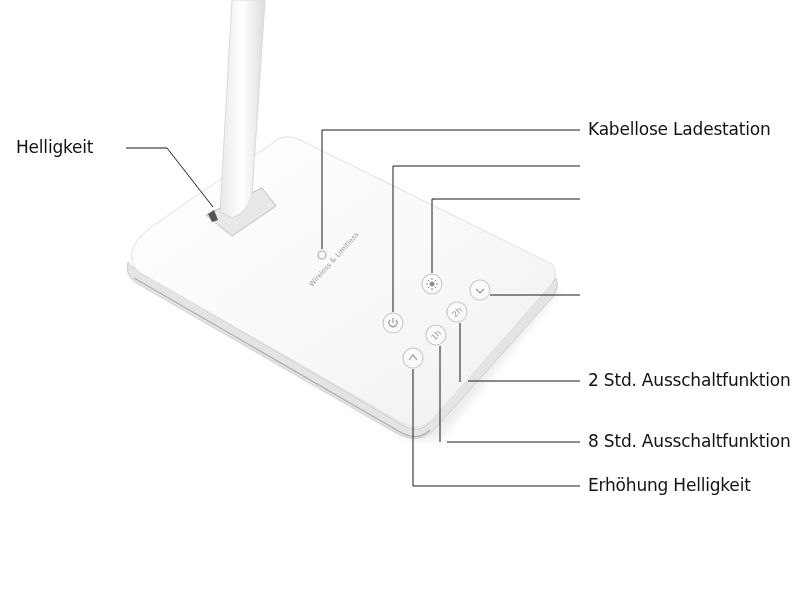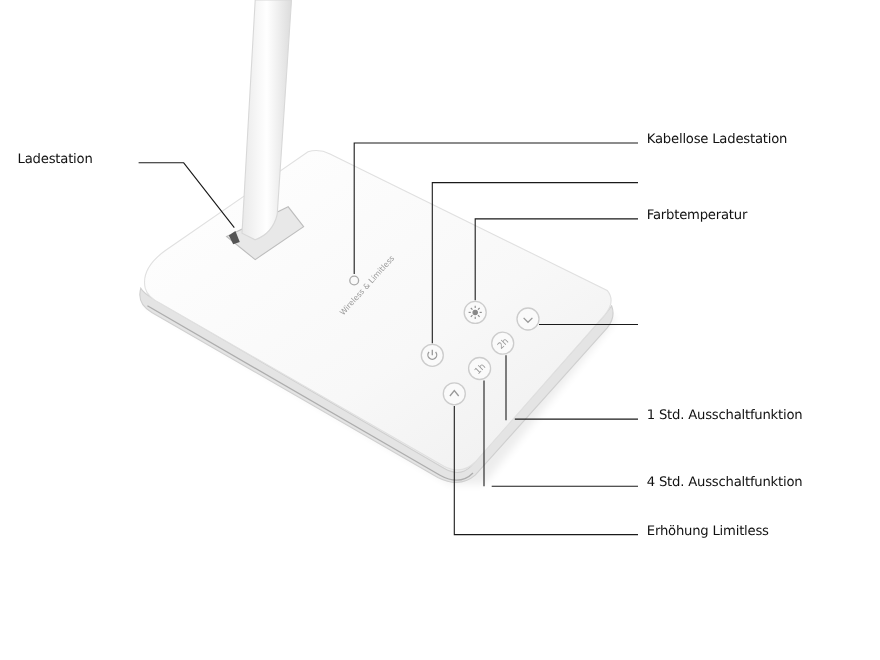--- a/index.html
+++ b/index.html
@@ -1,19 +1,19 @@
 <!DOCTYPE html>
 <html><head>
 <meta charset="utf-8">
 <style>
   html, body { margin:0; padding:0; background:#ffffff; }
   body { width:800px; height:600px; position:relative; overflow:hidden;
          font-family: "DejaVu Sans", sans-serif; }
   #scene { position:absolute; left:0; top:0; width:800px; height:600px; }
-  .label { position:absolute; font-size:12px; color:#111; white-space:nowrap;
+  .label { position:absolute; font-size:17px; color:#111; white-space:nowrap;
            font-family:"DejaVu Sans", sans-serif; letter-spacing:-0.2px; }
   .btn { cursor:pointer; }
 </style>
 </head>
 <body>
 
 <div id="scene">
   <svg width="800" height="600" viewBox="0 0 800 600" xmlns="http://www.w3.org/2000/svg">
     <defs>
       <linearGradient id="baseGrad" x1="0" y1="0" x2="1" y2="1">
@@ -104,19 +104,18 @@
       <polyline points="490,295 580,295"></polyline>
       <polyline points="460,323 460,382"></polyline>
       <polyline points="468,381 580,381"></polyline>
       <polyline points="440,346 440,442"></polyline>
       <polyline points="447,442 580,442"></polyline>
       <polyline points="413,369 413,486 580,486"></polyline>
     </g>
   </svg>
 
   
-  <div class="label" style="left:16px; top:137px;">Ladestation</div>
+  <div class="label" style="left:16px; top:137px;">Helligkeit</div>
   <div class="label" style="left:588px; top:119px;">Kabellose Ladestation</div>
-  <div class="label" style="left:588px; top:188px;">Farbtemperatur</div>
-  <div class="label" style="left:588px; top:370px;">1 Std. Ausschaltfunktion</div>
-  <div class="label" style="left:588px; top:431px;">4 Std. Ausschaltfunktion</div>
-  <div class="label" style="left:588px; top:475px;">Erhöhung Limitless</div>
+  <div class="label" style="left:588px; top:370px;">2 Std. Ausschaltfunktion</div>
+  <div class="label" style="left:588px; top:431px;">8 Std. Ausschaltfunktion</div>
+  <div class="label" style="left:588px; top:475px;">Erhöhung Helligkeit</div>
 </div>
 
 </body></html>

